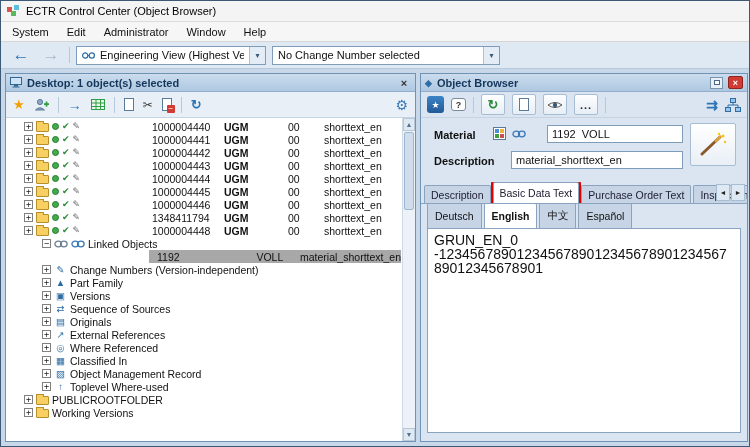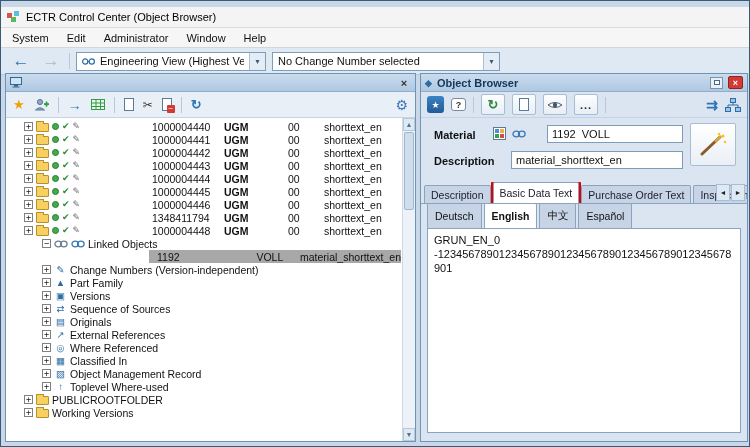--- a/index.html
+++ b/index.html
@@ -1,20 +1,20 @@
 <!DOCTYPE html>
 <html><head>
 <meta charset="utf-8">
 <style>
   * { box-sizing: border-box; margin: 0; padding: 0; }
   body { margin: 0; font-family: "Liberation Sans", sans-serif; font-size: 11px; color: #111; }
   .window { position: relative; width: 750px; height: 447px; background: #c9d8e8; border: 1px solid #3c5a76; overflow: hidden; }
 
   
-  .titlebar { height: 21px; background: #f4f4f4; border-bottom: 1px solid #dcdcdc; display: flex; align-items: center; gap: 6px; padding: 0 6px; margin-top: 6px; }
+  .titlebar { height: 21px; background: #f4f4f4; border-bottom: 1px solid #dcdcdc; display: flex; align-items: center; gap: 6px; padding: 0 6px; }
   .titlebar .title-text { font-size: 11px; color: #000; }
   .menubar { height: 20px; background: #f6f6f6; border-bottom: 1px solid #d6d6d6; display: flex; align-items: center; padding: 0 2px; }
   .menu-item { padding: 2px 9px; cursor: default; }
   .toolbar { height: 27px; background: #dfe9f3; border-bottom: 1px solid #b7c9dc; display: flex; align-items: center; gap: 6px; padding: 0 8px; }
   .tb-btn { width: 24px; height: 22px; display: flex; align-items: center; justify-content: center; }
   .back-glyph { font-size: 17px; font-weight: bold; color: #2e75b6; }
   .fwd-glyph  { font-size: 17px; font-weight: bold; color: #a9bac9; }
   .vsep { width: 1px; height: 16px; background: #b9c8d8; }
   .combo { background: #fff; border: 1px solid #7f9db9; height: 19px; display: flex; align-items: center; gap: 5px; padding-left: 5px; }
   .combo-view { width: 190px; }
@@ -92,21 +92,21 @@
   .tab { height: 18px; padding: 0 6px; display: flex; align-items: center; background: #c6d4e5; border: 1px solid #8aa4c0; border-bottom: none; border-radius: 2px 2px 0 0; margin-right: 2px; font-size: 10.5px; color: #223; white-space: nowrap; flex: none; }
   .tab.active { background: #fff; height: 21px; position: relative; z-index: 2; }
   .tab.highlighted { outline: 2px solid #e10000; outline-offset: 0px; z-index: 3; }
   .tabnav { position: absolute; right: 2px; bottom: 2px; display: flex; gap: 1px; z-index: 4; }
   .tabnav-btn { width: 14px; height: 17px; background: #dfe9f3; border: 1px solid #a6bdd3; display: flex; align-items: center; justify-content: center; font-size: 7px; color: #222; }
 
   .lang-tabs { display: flex; align-items: flex-end; height: 20px; margin-top: 4px; padding-left: 6px; }
   .ltab { height: 17px; padding: 12px 7px; display: flex; align-items: center; background: #c6d4e5; border: 1px solid #8aa4c0; border-bottom: none; border-radius: 2px 2px 0 0; margin-right: 2px; font-size: 10.5px; white-space: nowrap; }
   .ltab.active { background: #fff; height: 19px; font-weight: bold; }
 
-  .textbox { margin: 0 6px; height: 205px; background: #fff; border: 1px solid #8aa4c0; padding: 4px 6px; font-size: 11px; line-height: 14px; word-break: break-all; overflow: hidden; }
+  .textbox { margin: 0 6px; height: 205px; background: #fff; border: 1px solid #8aa4c0; padding: 4px 6px; font-size: 14px; line-height: 14px; word-break: break-all; overflow: hidden; }
 </style>
 </head>
 <body>
 
 <div class="window">
 
   <div class="titlebar">
     <svg width="13" height="12">
         <rect x="0" y="2" width="5" height="5" fill="#d9534f"></rect>
         <rect x="7" y="0" width="5" height="5" fill="#5bc0de"></rect>
@@ -151,20 +151,21 @@
     </span>
   </div>
 
   <div class="panel panel-desktop">
     <div class="panel-title">
       <svg width="12" height="11">
           <rect x="0.5" y="0.5" width="11" height="7" fill="#cfe3f7" stroke="#33678f"></rect>
           <rect x="4" y="8" width="4" height="1.5" fill="#33678f"></rect>
           <rect x="2.5" y="9.5" width="7" height="1" fill="#33678f"></rect>
         </svg>
+      <span>Desktop: 1 object(s) selected</span>
       <span class="grow"></span>
       <span class="pt-close">×</span>
     </div>
 
     <div class="left-toolbar">
       <span class="ic-star">★</span>
       <svg width="15" height="13">
           <circle cx="6" cy="4" r="2.6" fill="#8da7c4" stroke="#5a7a9a"></circle>
           <path d="M1.5 12 Q6 7.5 10.5 12 Z" fill="#8da7c4" stroke="#5a7a9a"></path>
           <rect x="10" y="5.2" width="5" height="1.8" fill="#2f9e44"></rect>

